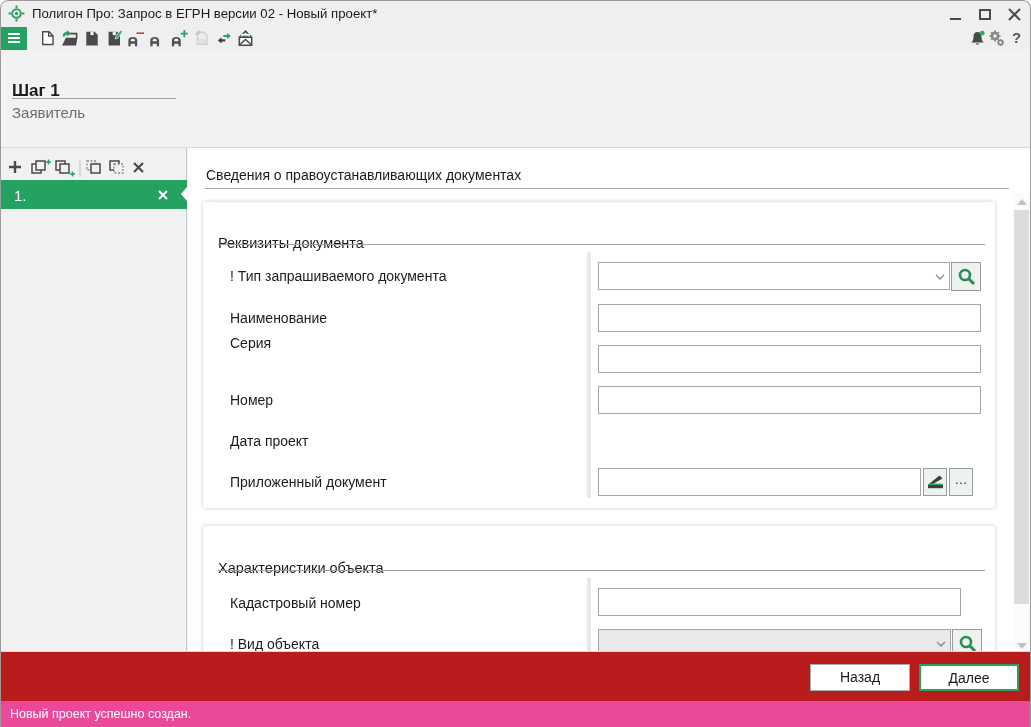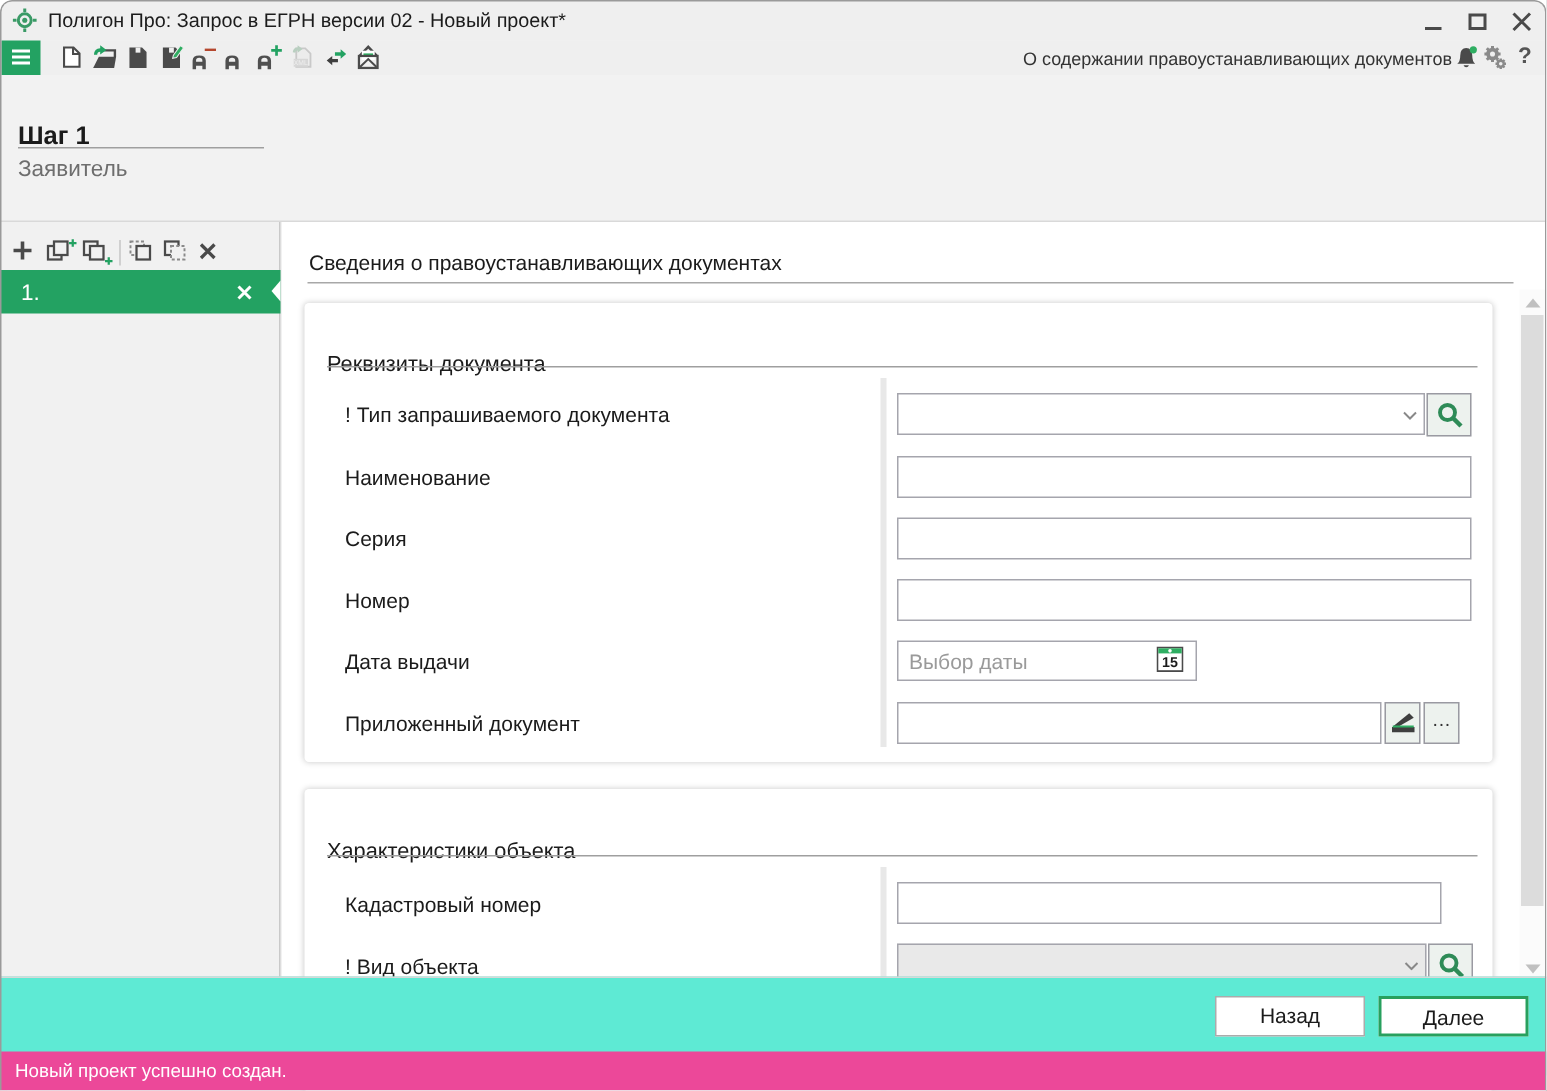--- a/index.html
+++ b/index.html
@@ -37,21 +37,21 @@
   .panel .vsep { position:absolute; left:384px; width:4px; background:#e8e8e8; }
   .lbl { position:absolute; left:27px; font-size:14px; color:#1b1b1b; }
   .inp { position:absolute; left:395px; height:28px; background:#fff; border:1px solid #a5a5ad; }
   .chev { position:absolute; width:10px; height:6px; }
   .sbtn { position:absolute; height:29px; background:#edf2ee; border:1px solid #9a9aa2; }
   
   #sbar { position:absolute; left:1013px; top:193px; width:17px; height:462px; background:#fbfbfb; }
   #sthumb { position:absolute; left:1px; top:17px; width:15px; height:394px; background:#dcdcdc; }
   .sarrow { position:absolute; left:4px; width:0; height:0; border-left:5px solid transparent; border-right:5px solid transparent; }
   
-  #bottombar { position:absolute; left:0; top:651px; width:100%; height:66px; background:#5eead4; border-top:1px solid #d8d8d8; }
+  #bottombar { position:absolute; left:0; top:651px; width:100%; height:66px; background:#b91c1c; border-top:1px solid #d8d8d8; }
   .btn { position:absolute; top:12px; width:100px; height:27px; background:#fff; text-align:center; font-size:14px; color:#1b1b1b; line-height:25px; }
   
   #statusbar { position:absolute; left:0; top:701px; width:100%; height:26px; background:#ec4899; color:#fff; font-size:12.5px; }
   #statusbar span { position:absolute; left:10px; top:6px; }
 </style></head>
 <body>
 <div id="win">
   <div id="winborder"></div>
 
   <div id="titlebar">
@@ -108,21 +108,20 @@
 
       <path d="M183.3,7.9 h3.8 v-2 l3.7,3.1 l-3.7,3.1 v-2 h-3.8 z" fill="#23a262"></path>
       <path d="M185.3,12.3 h-3.8 v-2 l-3.7,3.1 l3.7,3.1 v-2 h3.8 z" fill="#3f3f3f"></path>
 
       <path d="M199.6,10.4 L205.5,4.2 L211.4,10.4" fill="none" stroke="#4a4a4a" stroke-width="1.6"></path>
       <rect x="201.2" y="6.8" width="8.6" height="6.2" fill="#fff"></rect>
       <rect x="202.3" y="8.6" width="6.4" height="1.8" fill="#2fae62"></rect>
       <rect x="199.3" y="10.3" width="12.4" height="8" fill="none" stroke="#4a4a4a" stroke-width="1.5"></rect>
       <path d="M200,17.6 l5.5,-5.2 l5.5,5.2" fill="none" stroke="#4a4a4a" stroke-width="1.4"></path>
     </svg>
-    <div id="notif">О содержании правоустанавливающих документов</div>
 
     <svg class="abs" style="left:969px;top:3px" width="17" height="17" viewBox="0 0 17 17">
       <path d="M8.5,2 q4,0 4,5 q0,4 2,5.5 h-12 q2,-1.5 2,-5.5 q0,-5 4,-5 z" fill="#4a4a4a"></path>
       <path d="M6.7,13.5 a1.9,1.9 0 0 0 3.6,0 z" fill="#4a4a4a"></path>
       <circle cx="13.2" cy="3.2" r="2.4" fill="#2fae62"></circle>
     </svg>
 
     <svg class="abs" style="left:988px;top:3px" width="17" height="17" viewBox="0 0 17 17">
       <g fill="#8a8a8a">
         <circle cx="7" cy="6" r="4.2"></circle>
@@ -182,49 +181,40 @@
   <div id="content">
     <div id="chead">Сведения о правоустанавливающих документах</div>
     <div id="chline"></div>
 
     <div class="panel" style="top:54px;height:306px">
       <div class="ptitle" style="top:16px">Реквизиты документа</div>
       <div class="pline" style="top:42px"></div>
       <div class="vsep" style="top:50px;height:246px"></div>
       <div class="lbl" style="top:66px">! Тип запрашиваемого документа</div>
       <div class="lbl" style="top:108px">Наименование</div>
-      <div class="lbl" style="top:149px">Серия</div>
+      <div class="lbl" style="top:133px">Серия</div>
       <div class="lbl" style="top:190px">Номер</div>
-      <div class="lbl" style="top:231px">Дата выдачи</div>
+      <div class="lbl" style="top:231px">Дата проект</div>
       <div class="lbl" style="top:272px">Приложенный документ</div>
 
       <div class="inp" style="top:60px;width:352px"></div>
       <svg class="chev" style="left:732px;top:72px" viewBox="0 0 10 6">
           <path d="M1,1 L5,5 L9,1" fill="none" stroke="#888" stroke-width="1.3"></path>
         </svg>
       <div class="sbtn" style="left:748px;top:60px;width:30px">
         <svg style="position:absolute;left:5px;top:4px" width="20" height="20" viewBox="0 0 20 20">
           <circle cx="8" cy="8" r="5" fill="none" stroke="#2e8b57" stroke-width="2.6"></circle>
           <line x1="12" y1="12" x2="17" y2="17" stroke="#2e8b57" stroke-width="3"></line>
         </svg>
       </div>
 
       <div class="inp" style="top:102px;width:383px"></div>
       <div class="inp" style="top:143px;width:383px"></div>
       <div class="inp" style="top:184px;width:383px"></div>
 
-      <div class="inp" style="top:225px;width:200px;height:27px">
-        <span style="position:absolute;left:7px;top:5px;font-size:14px;color:#9a9a9a">Выбор даты</span>
-        <svg style="position:absolute;left:172px;top:3px" width="18" height="17" viewBox="0 0 18 17">
-          <rect x="0.6" y="0.6" width="16.8" height="15.8" fill="#fff" stroke="#4a4a4a" stroke-width="1.2"></rect>
-          <rect x="1.2" y="1.2" width="15.6" height="3.4" fill="#2fae62"></rect>
-          <circle cx="9" cy="2.9" r="1.2" fill="#fff"></circle>
-          <text x="9" y="13.8" font-size="9.5" font-weight="bold" fill="#1b1b1b" text-anchor="middle" font-family="Liberation Sans">15</text>
-        </svg>
-      </div>
 
       <div class="inp" style="top:266px;width:323px"></div>
       <div class="sbtn" style="left:720px;top:266px;width:24px;height:28px">
         <svg style="position:absolute;left:3px;top:5px" width="17" height="16" viewBox="0 0 17 16">
           <path d="M2,10 L12.5,1.5 L15.5,4.5 L6,10 z" fill="#3f3f3f"></path>
           <path d="M1,10.6 h15 v3.6 h-15 z" fill="#3f3f3f"></path>
           <line x1="1.5" y1="10.3" x2="15.5" y2="10.3" stroke="#2fae62" stroke-width="1.4"></line>
         </svg>
       </div>
       <div class="sbtn" style="left:746px;top:266px;width:24px;height:28px">

